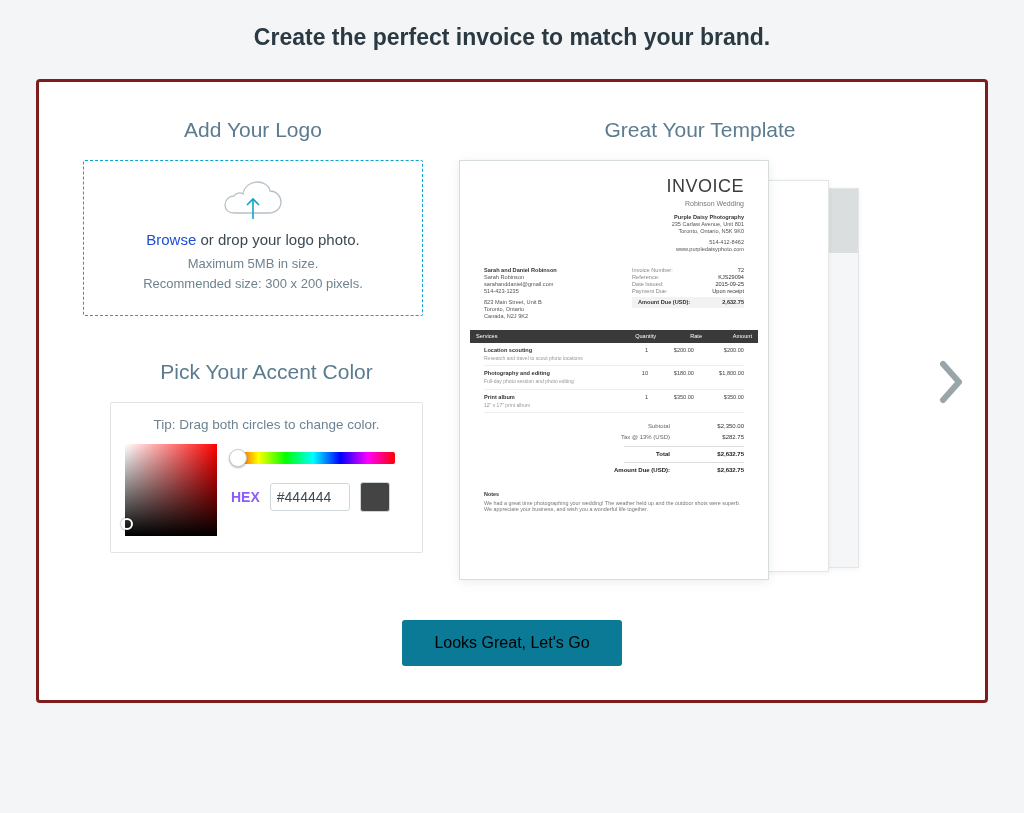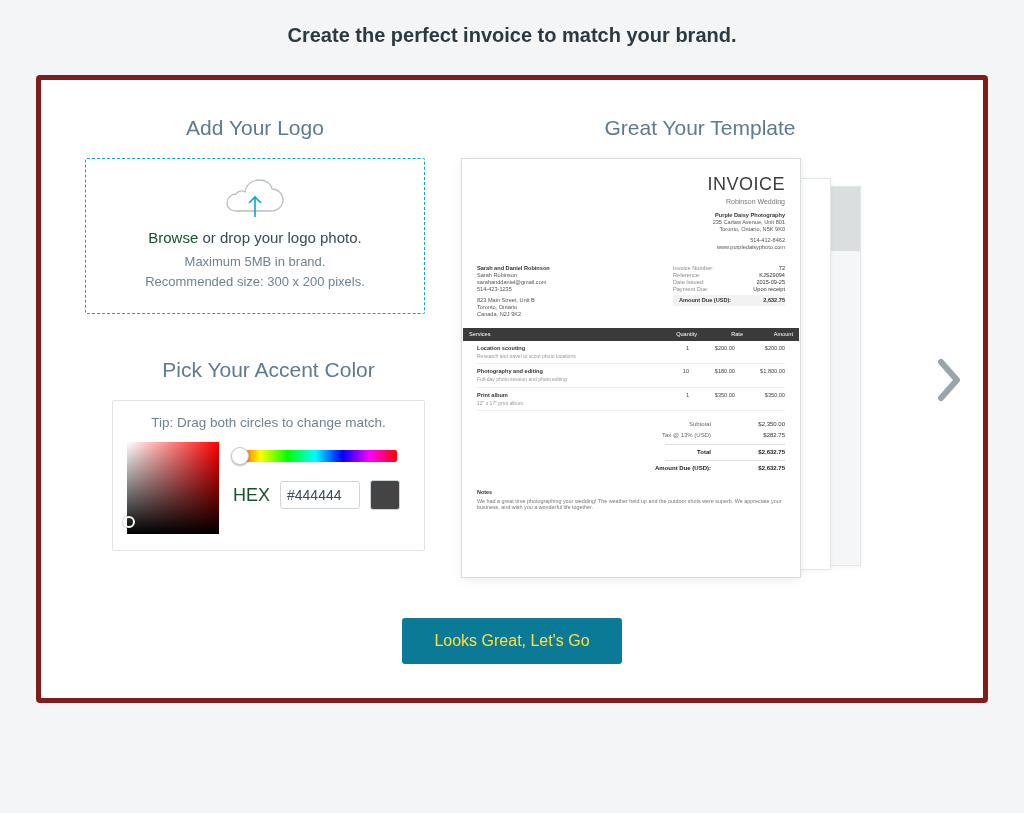--- a/index.html
+++ b/index.html
@@ -9,29 +9,29 @@
     color: #3a4a54;
     width: 1024px;
     height: 813px;
     overflow: hidden;
   }
   .outer {
     padding: 24px 36px 0;
   }
   h1.page-title {
     text-align: center;
-    font-size: 20px;
+    font-size: 23px;
     font-weight: 600;
     color: #2b3a42;
     margin-bottom: 28px;
   }
   .card {
     background: #ffffff;
     border-radius: 4px;
-    border: 5px solid #7f1d1d;
+    border: 3px solid #7f1d1d;
     padding: 36px 44px 34px;
     position: relative;
   }
   .cols {
     display: flex;
     gap: 36px;
   }
   .left-col { width: 340px; flex-shrink: 0; }
   .section-h {
     font-size: 21px;
@@ -42,21 +42,21 @@
   }
   
   .upload-box {
     border: 1px dashed #0da4cf;
     border-radius: 2px;
     padding: 20px 10px 22px;
     text-align: center;
   }
   .cloud-wrap { display:flex; justify-content:center; margin-bottom: 8px; }
   .browse-line { font-size: 15px; color: #3a4a54; margin-bottom: 6px; }
-  .browse-link { color: #14532d; cursor: pointer; }
+  .browse-link { color: #1d4ed8; cursor: pointer; }
   .hint { font-size: 13px; color: #6e838f; line-height: 1.5; }
   
   .color-section { margin-top: 44px; margin-left: 27px; }
   .color-card {
     border: 1px solid #e0e4e7;
     border-radius: 2px;
     padding: 14px 14px 16px;
   }
   .tip { font-size: 13.5px; color: #6e838f; text-align: center; margin-bottom: 12px; }
   .picker-row { display:flex; gap: 14px; align-items:flex-start; }
@@ -78,21 +78,21 @@
     background: linear-gradient(to right, #ff0000, #ffff00, #00ff00, #00ffff, #0000ff, #ff00ff, #ff0000);
     border-radius: 2px;
     margin-top: 8px;
   }
   .hue-handle {
     position:absolute; top:-3px; left:-2px;
     width:18px; height:18px; background:#fff; border:1px solid #ccc;
     border-radius:50%; box-shadow:0 1px 2px rgba(0,0,0,.3);
   }
   .hex-row { display:flex; align-items:center; gap:10px; margin-top: 18px; }
-  .hex-label { font-size: 18px; font-weight:400; color:#14532d; }
+  .hex-label { font-size: 14px; font-weight:700; color:#8b5cf6; }
   .hex-input {
     width: 80px; font-size:14px; padding: 5px 6px; border:1px solid #cfd6da; border-radius:3px;
     color:#3a4a54;
   }
   .swatch {
     width: 30px; height:30px; border-radius:3px;
     border:1px solid #cfd6da; background:#444444;
   }
   
   .right-col { flex:1; position: relative; }
@@ -103,24 +103,24 @@
   }
   .ghost-a { width: 310px; height: 380px; top: 28px; left: 90px; background:#f5f6f7;}
   .ghost-a-head { height: 64px; background:#dadedf; }
   .ghost-b { width: 310px; height: 392px; top: 20px; left: 60px; }
   .arrow-next {
     position:absolute; right: -26px; top: 200px;
     cursor:pointer; color:#9aa5ab;
   }
   .invoice {
     position:absolute; top:0; left:0;
-    width: 340px; height: 420px;
+    width: 310px; height: 420px;
     background:#fff; border:1px solid #d7dcdf;
     box-shadow: 0 2px 10px rgba(0,0,0,.08);
-    font-size: 5.6px; color:#444; padding: 14px 15px 10px;
+    font-size: 5.6px; color:#444; padding: 14px 24px 10px;
     line-height: 1.25;
   }
   .inv-header { text-align:right; }
   .inv-title { font-size: 18px; font-weight:400; letter-spacing: .5px; color:#3c3c3c; }
   .inv-sub { font-size: 7px; color:#777; margin-top:2px; }
   .inv-company { margin-top:6px; font-size:5.6px; color:#555; }
   .inv-company .b { font-weight:700; color:#333; }
   .inv-mid {
     display:flex; justify-content:space-between; margin-top: 14px;
     font-size:5.6px; color:#555;
@@ -147,21 +147,21 @@
   .tot-row{ display:flex; justify-content:flex-end; gap:24px; font-size:6px; padding:2px 0;}
   .tot-row .lbl{ color:#666; } .tot-row .val{ width:50px; text-align:right; color:#333; }
   .tot-sep{ border-top:1px solid #ddd; margin:2px 0 2px auto; width:120px;}
   .tot-bold .lbl,.tot-bold .val{ font-weight:700; color:#222; }
   .inv-notes { margin-top: 14px; font-size:5.4px; }
   .inv-notes .h{ font-weight:700; color:#333; }
   .inv-notes .p{ color:#777; margin-top:2px; }
   
   .actions { text-align:center; margin-top: 30px; }
   .btn-primary {
-    display:inline-block; background:#0a7a96; color:#fde047;
+    display:inline-block; background:#0a7a96; color:#000000;
     font-size:16px; font-weight:500;
     padding: 14px 32px; border:none; border-radius:3px; cursor:pointer;
   }
   .skip-line { margin-top: 20px; font-size: 14px; color:#556670; }
   .skip-link { font-weight:700; text-decoration: underline; color:#2e3d45; cursor:pointer; }
 </style>
 </head>
 <body>
 
 <div class="outer">
@@ -177,28 +177,28 @@
           <div class="cloud-wrap">
             <svg width="64" height="42" viewBox="0 0 64 42" fill="none" stroke="#b7c0c6" stroke-width="1.3">
               <path d="M48 32c7 0 12-5 12-11 0-6-5-11-11-11-1-6-7-9-13-9-7 0-13 5-14 12-3-2-7-1-9 2-5 0-9 4-9 9 0 5 4 8 9 8h35z"></path>
               <line x1="32" y1="38" x2="32" y2="18" stroke="#0da4cf" stroke-width="1.6"></line>
               <polyline points="26,24 32,18 38,24" stroke="#0da4cf" stroke-width="1.6" fill="none"></polyline>
             </svg>
           </div>
           <div class="browse-line">
             <span class="browse-link">Browse</span><span> or drop your logo photo.</span>
           </div>
-          <div class="hint">Maximum 5MB in brand.</div>
+          <div class="hint">Maximum 5MB in size.</div>
           <div class="hint">Recommended size: 300 x 200 pixels.</div>
         </div>
 
         <div class="color-section">
           <h2 class="section-h">Pick Your Accent Color</h2>
           <div class="color-card">
-            <div class="tip">Tip: Drag both circles to change match.</div>
+            <div class="tip">Tip: Drag both circles to change color.</div>
             <div class="picker-row">
               <div class="sat-panel">
                 <div class="sat-white"></div>
                 <div class="sat-black"></div>
                 <div class="sat-handle"></div>
               </div>
               <div class="picker-right">
                 <div class="hue-bar">
                   <div class="hue-handle"></div>
                 </div>

